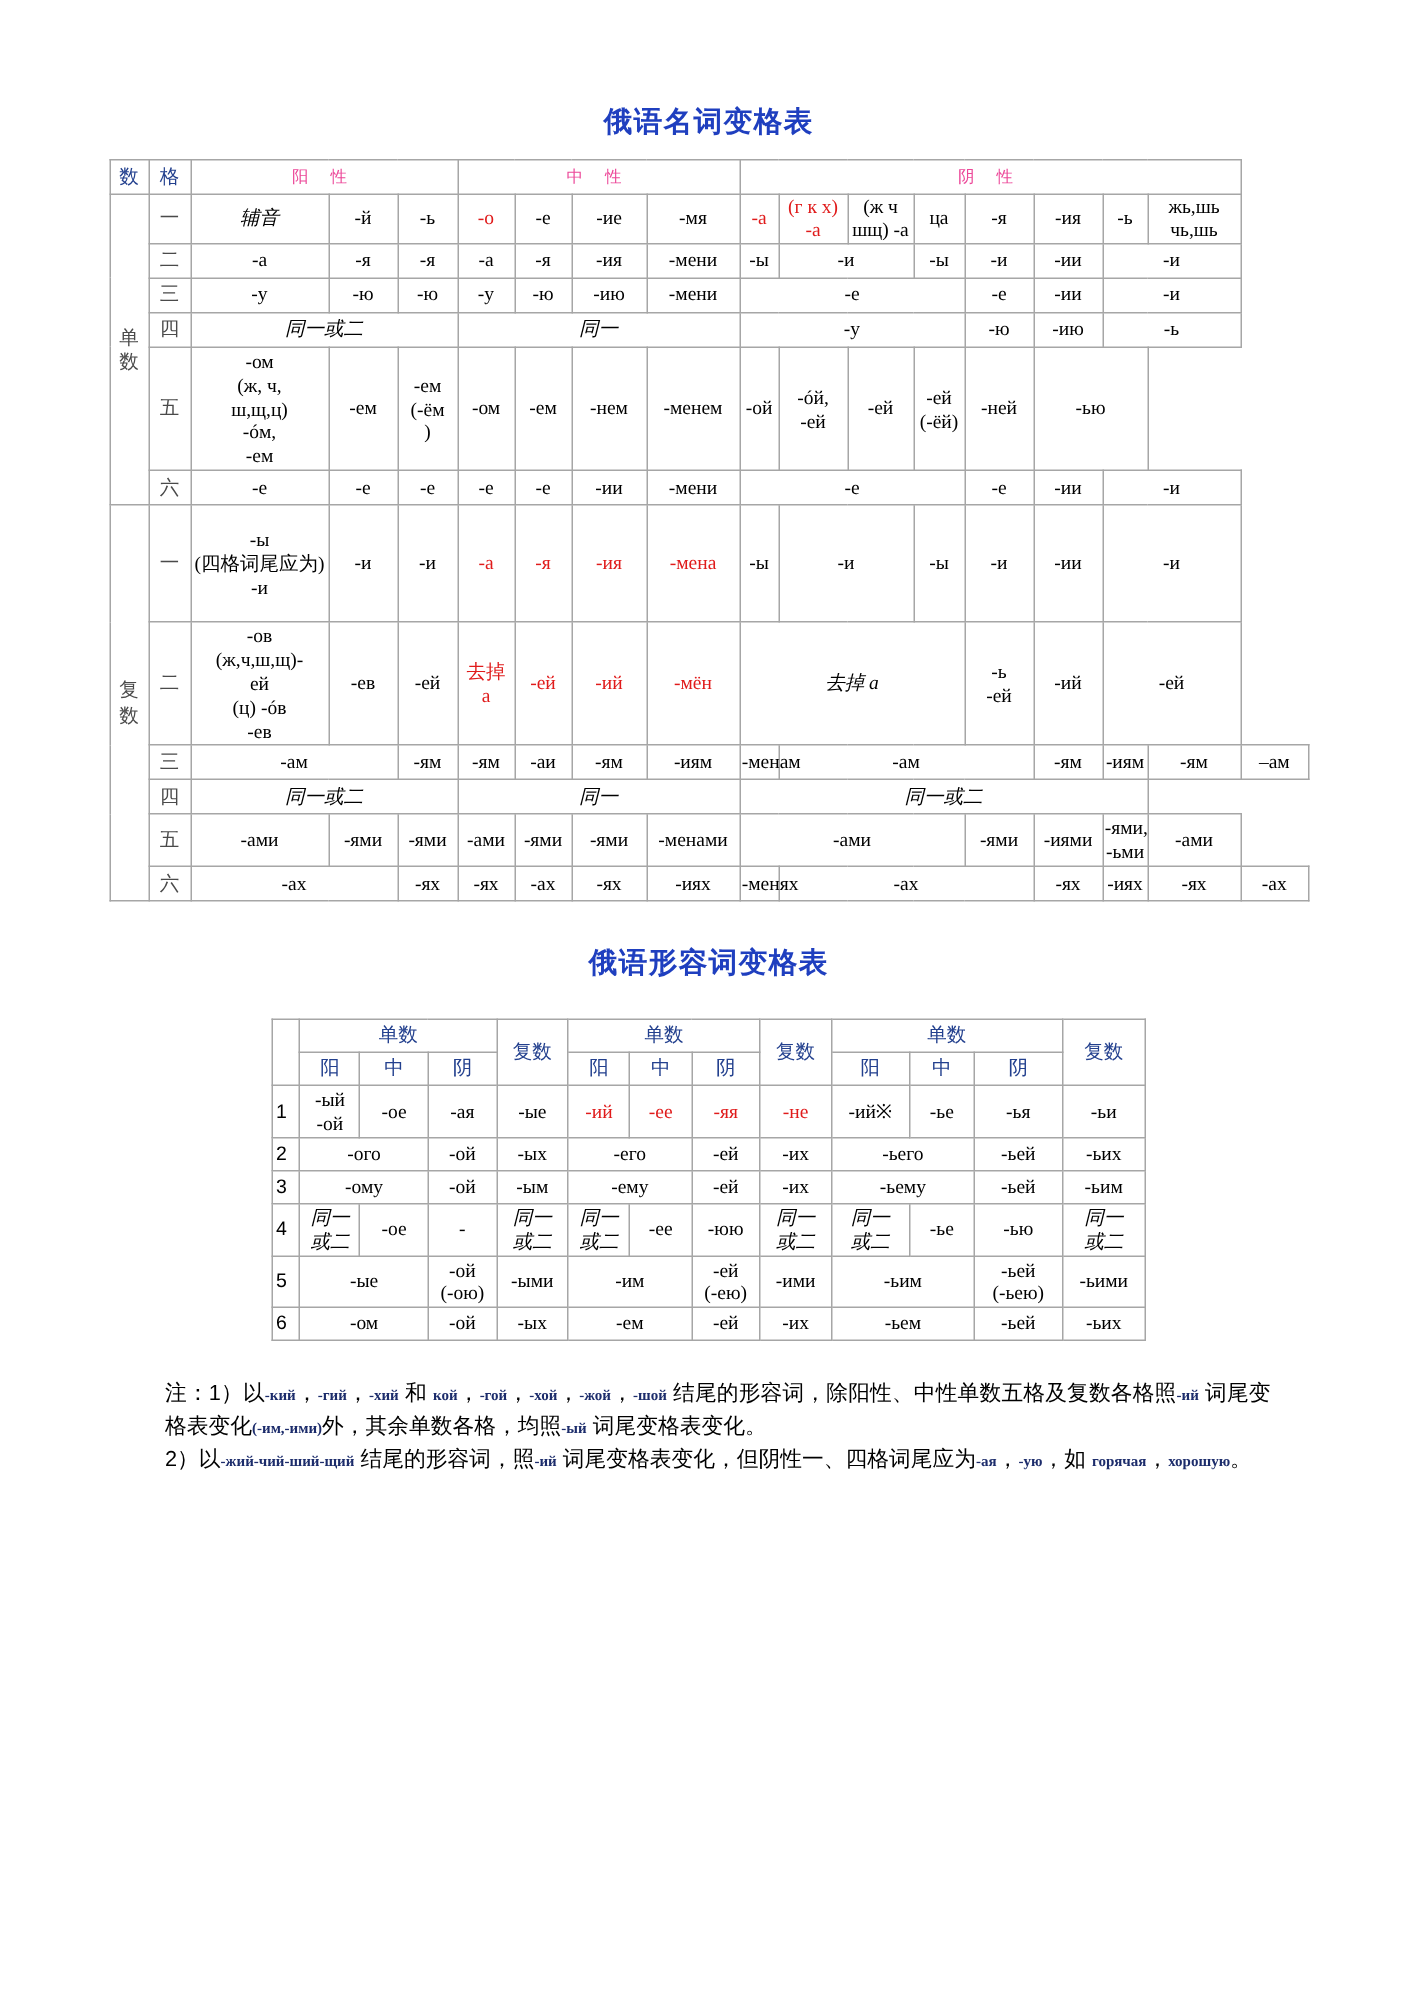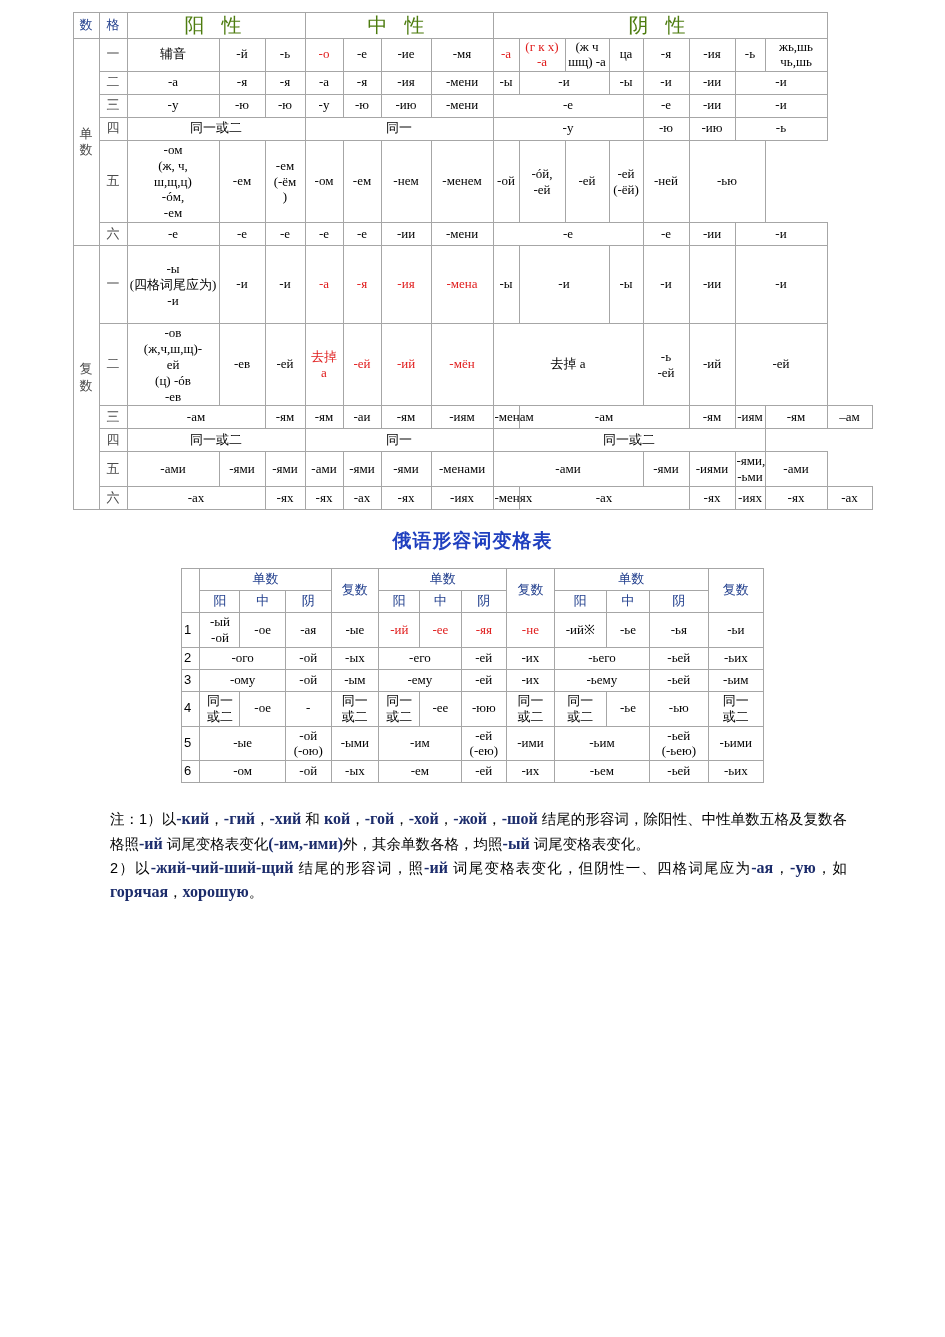--- a/index.html
+++ b/index.html
@@ -26,43 +26,43 @@
   
   .doc-title {
     text-align: center;
     color: #1f3fbf;
     font-weight: bold;
     font-size: 19px;
     font-family: "Liberation Sans", "DejaVu Sans", sans-serif;
     letter-spacing: 1px;
   }
   #noun-title { margin: 0; padding-top: 68px; }
-  #adj-title  { margin: 4px; padding-top: 14px; }
+  #adj-title  { margin: 14px; padding-top: 14px; }
 
   
   table.grid {
     border-collapse: collapse;
     table-layout: fixed;
     background: #ffffff;
   }
   table.grid td, table.grid th {
     border: 1px solid #a6a6a6;
     text-align: center;
     vertical-align: middle;
     font-weight: normal;
     padding: 1px 1px;
     line-height: 1.15;
     font-family: "Liberation Serif", "DejaVu Serif", serif;
   }
-  .cn { font-family: "Liberation Sans", "DejaVu Sans", sans-serif; }
+  .cn { font-family: "Liberation Sans", "DejaVu Sans", sans-serif; font-style: italic; }
   .red { color: #e01b1b; }
   .hdr-gender {
-    font-size: 20px;
+    font-size: 11px;
     letter-spacing: 6px;
-    color: #4d7c0f;
+    color: #ec4899;
     font-family: "Liberation Sans", "DejaVu Sans", sans-serif;
   }
   .hdr-small {
     font-size: 13px;
     color: #23408e;
     font-family: "Liberation Sans", "DejaVu Sans", sans-serif;
   }
   .casenum {
     font-size: 13px;
     color: #4a4a4a;
@@ -107,28 +107,29 @@
     line-height: 1.52;
     font-family: "Liberation Sans", "DejaVu Sans", sans-serif;
     color: #000;
     text-align: justify;
   }
   #notes p { margin: 0; }
   #notes .ru {
     font-family: "Liberation Serif", "DejaVu Serif", serif;
     font-weight: bold;
     color: #1c2c6b;
-    font-size: 16px;
+    font-size: 10px;
   }
 </style>
 </head>
 <body>
 
 <div class="page">
 
+  <h1 class="doc-title" id="noun-title">俄语名词变格表</h1>
 
   <div id="noun-wrap">
     <table class="grid" id="noun-table">
       <colgroup>
         <col style="width:26px">
           <col style="width:28px">
         <col style="width:92px">
           <col style="width:46px">
           <col style="width:40px">
         <col style="width:38px">

